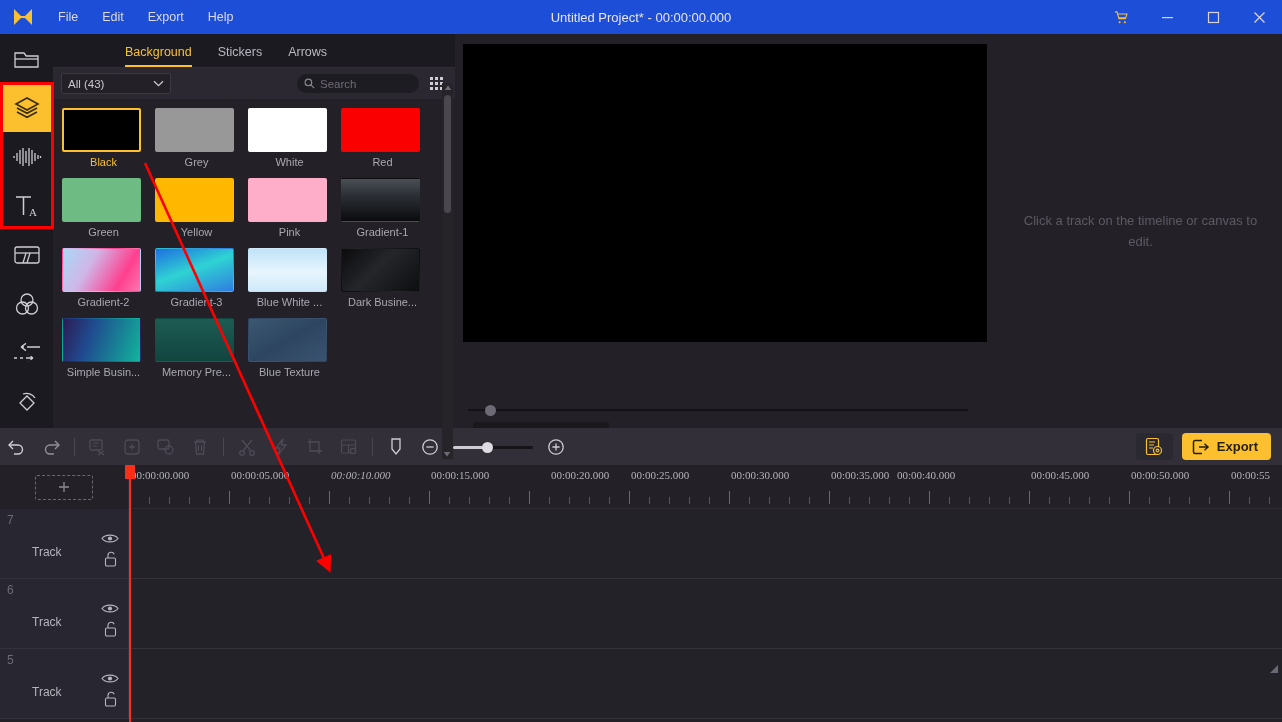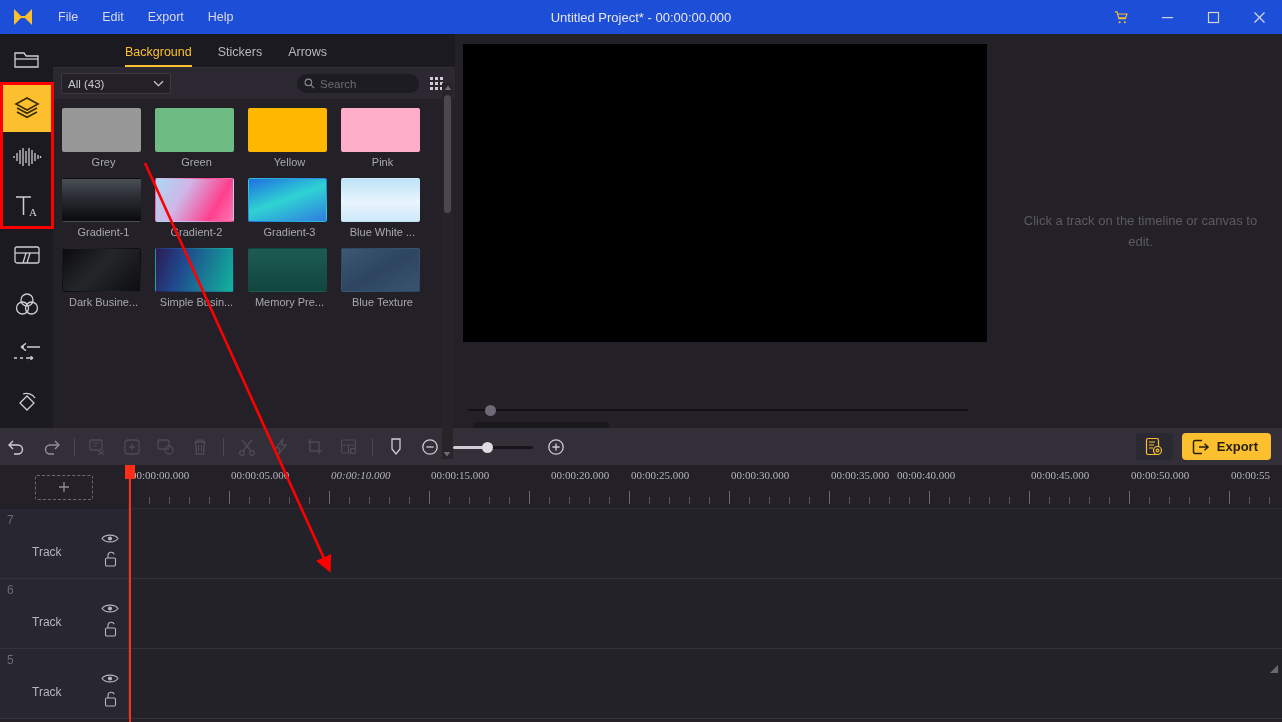--- a/index.html
+++ b/index.html
@@ -419,23 +419,35 @@
             <rect x="1" y="11" width="3" height="3"></rect>
               <rect x="6" y="11" width="3" height="3"></rect>
               <rect x="11" y="11" width="3" height="3"></rect>
           </g>
         </svg>
       </div>
     </div>
 
     <div class="lib-body">
       <div class="thumb-grid" id="thumb-grid">
+          <div class="thumb-cell selected">
+            <div class="thumb-img" style="background-color: rgb(0, 0, 0);"></div>
+            <div class="thumb-label">Black</div>
+          </div>
           <div class="thumb-cell">
             <div class="thumb-img" style="background-color: rgb(152, 152, 152);"></div>
             <div class="thumb-label">Grey</div>
+          </div>
+          <div class="thumb-cell">
+            <div class="thumb-img" style="background-color: rgb(255, 255, 255);"></div>
+            <div class="thumb-label">White</div>
+          </div>
+          <div class="thumb-cell">
+            <div class="thumb-img" style="background-color: rgb(251, 0, 0);"></div>
+            <div class="thumb-label">Red</div>
           </div>
           <div class="thumb-cell">
             <div class="thumb-img" style="background-color: rgb(111, 187, 132);"></div>
             <div class="thumb-label">Green</div>
           </div>
           <div class="thumb-cell">
             <div class="thumb-img" style="background-color: rgb(255, 183, 0);"></div>
             <div class="thumb-label">Yellow</div>
           </div>
           <div class="thumb-cell">

